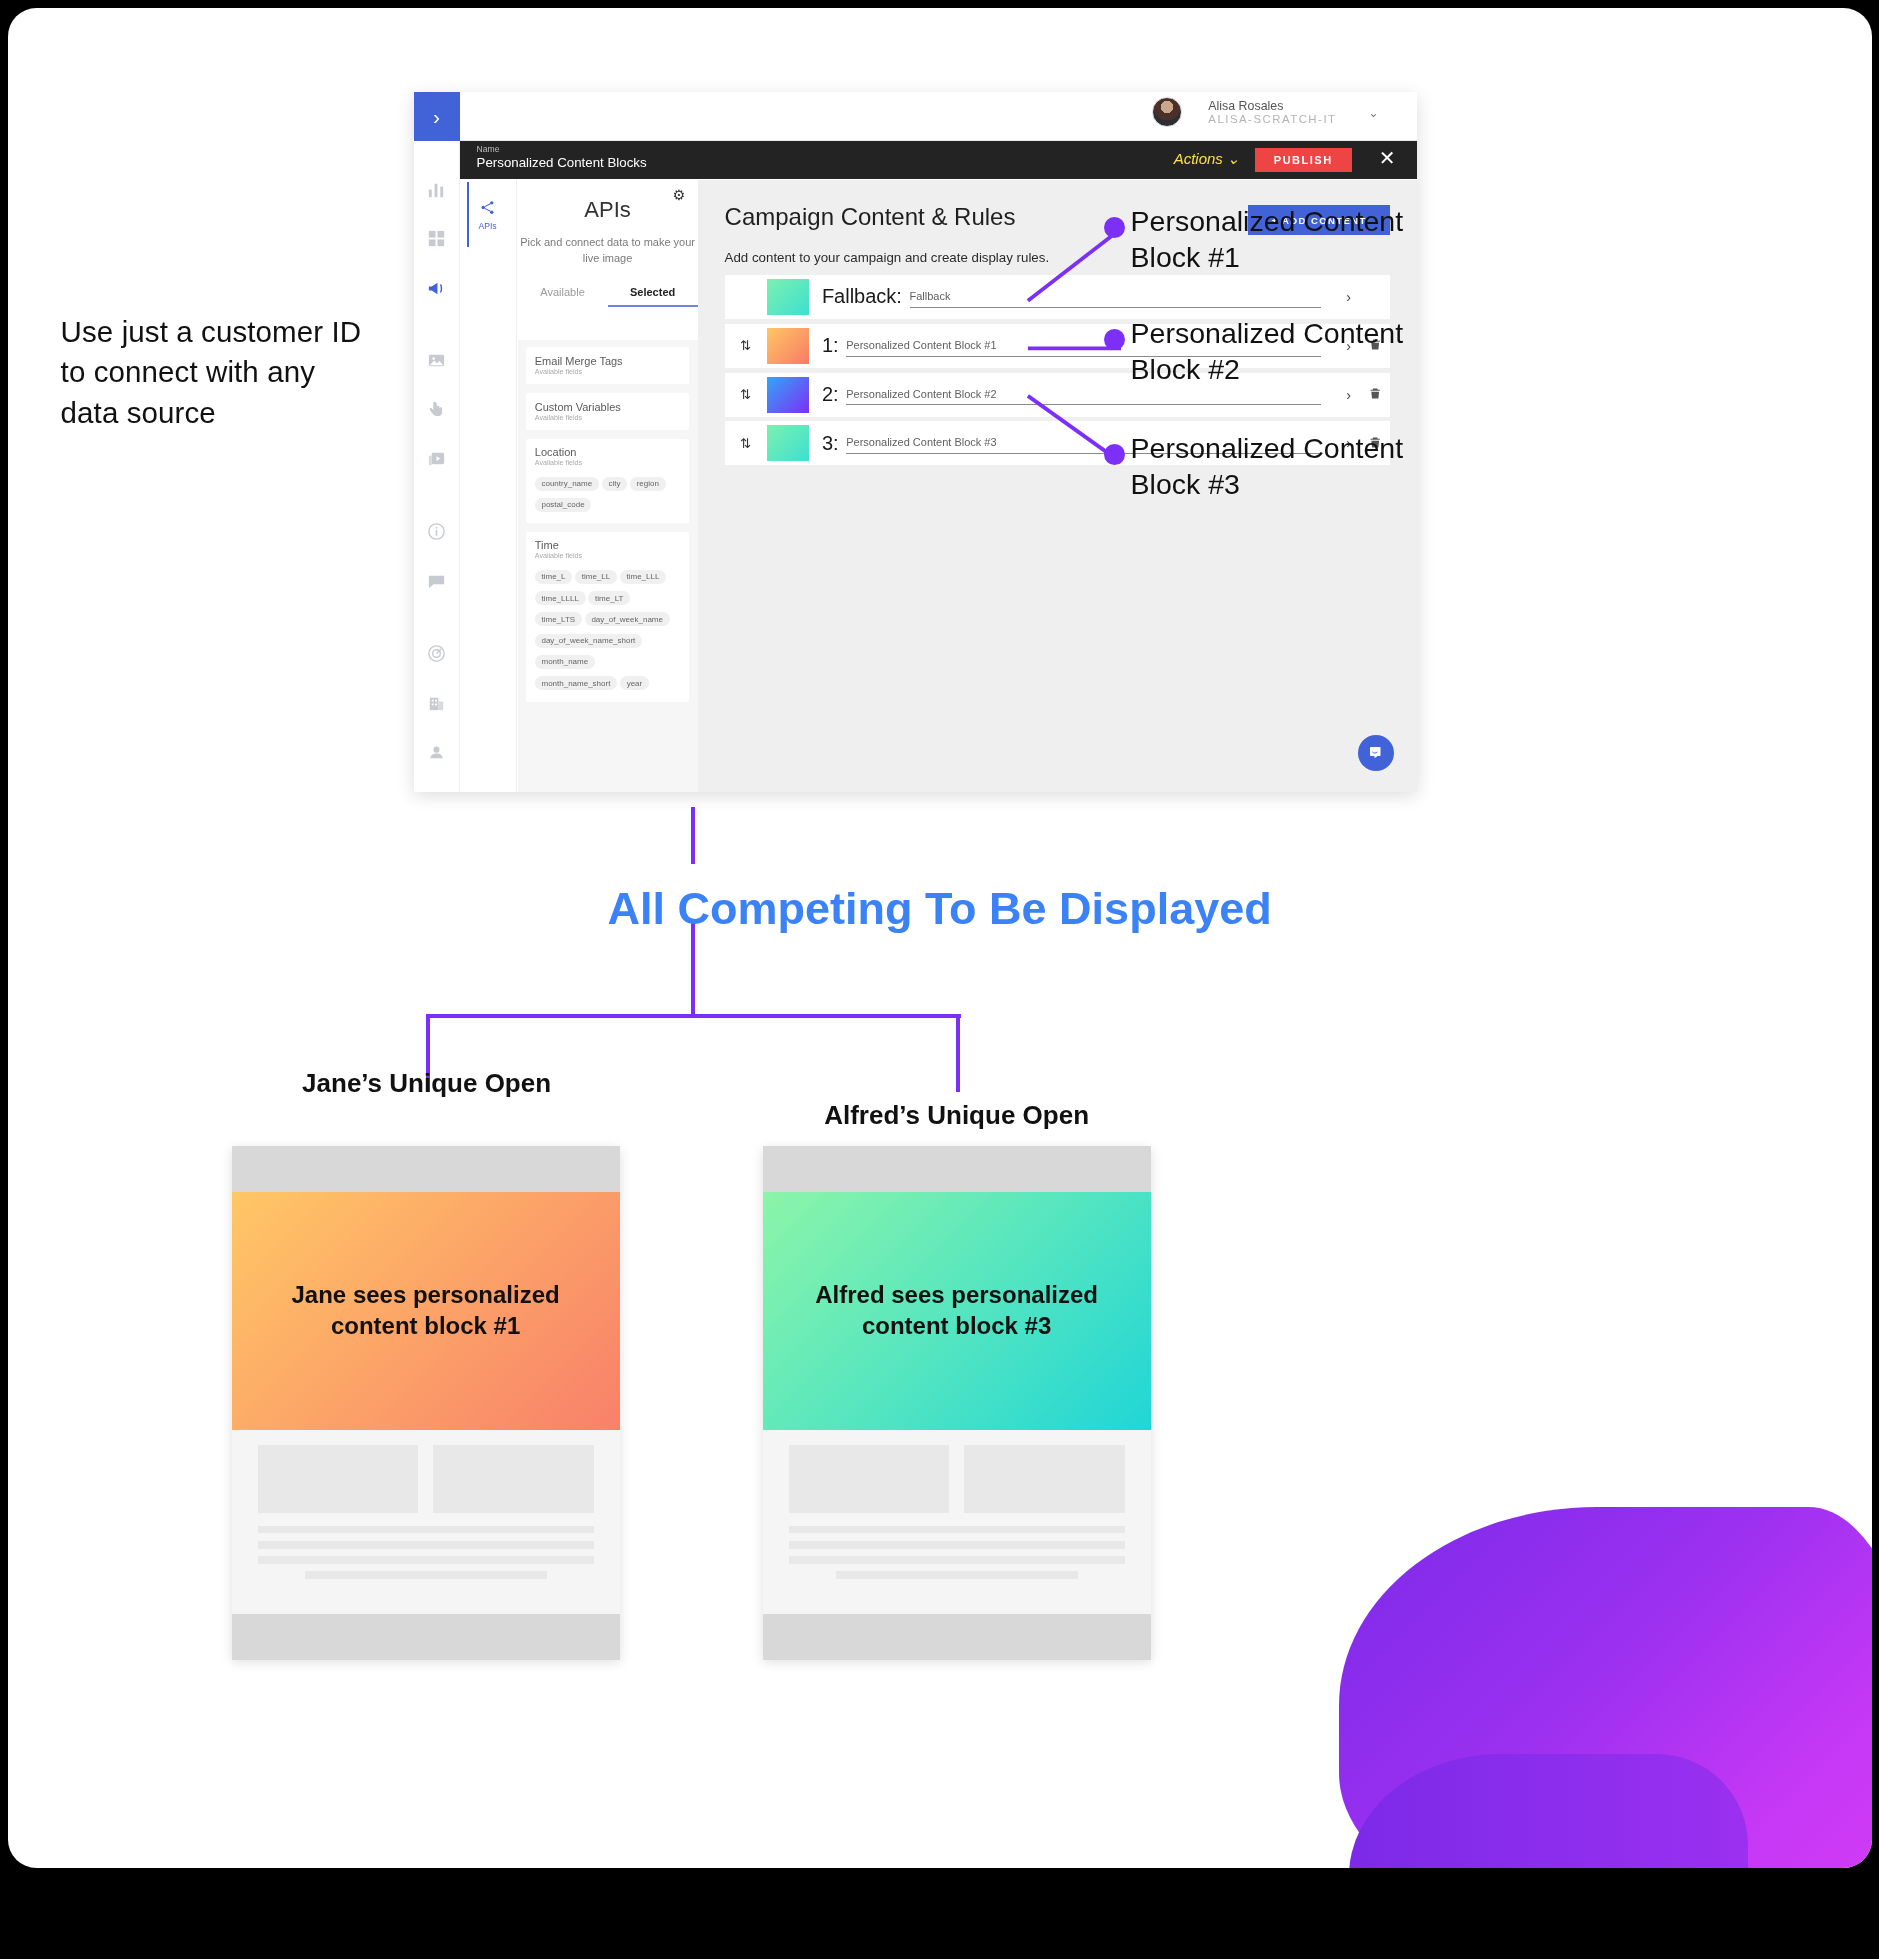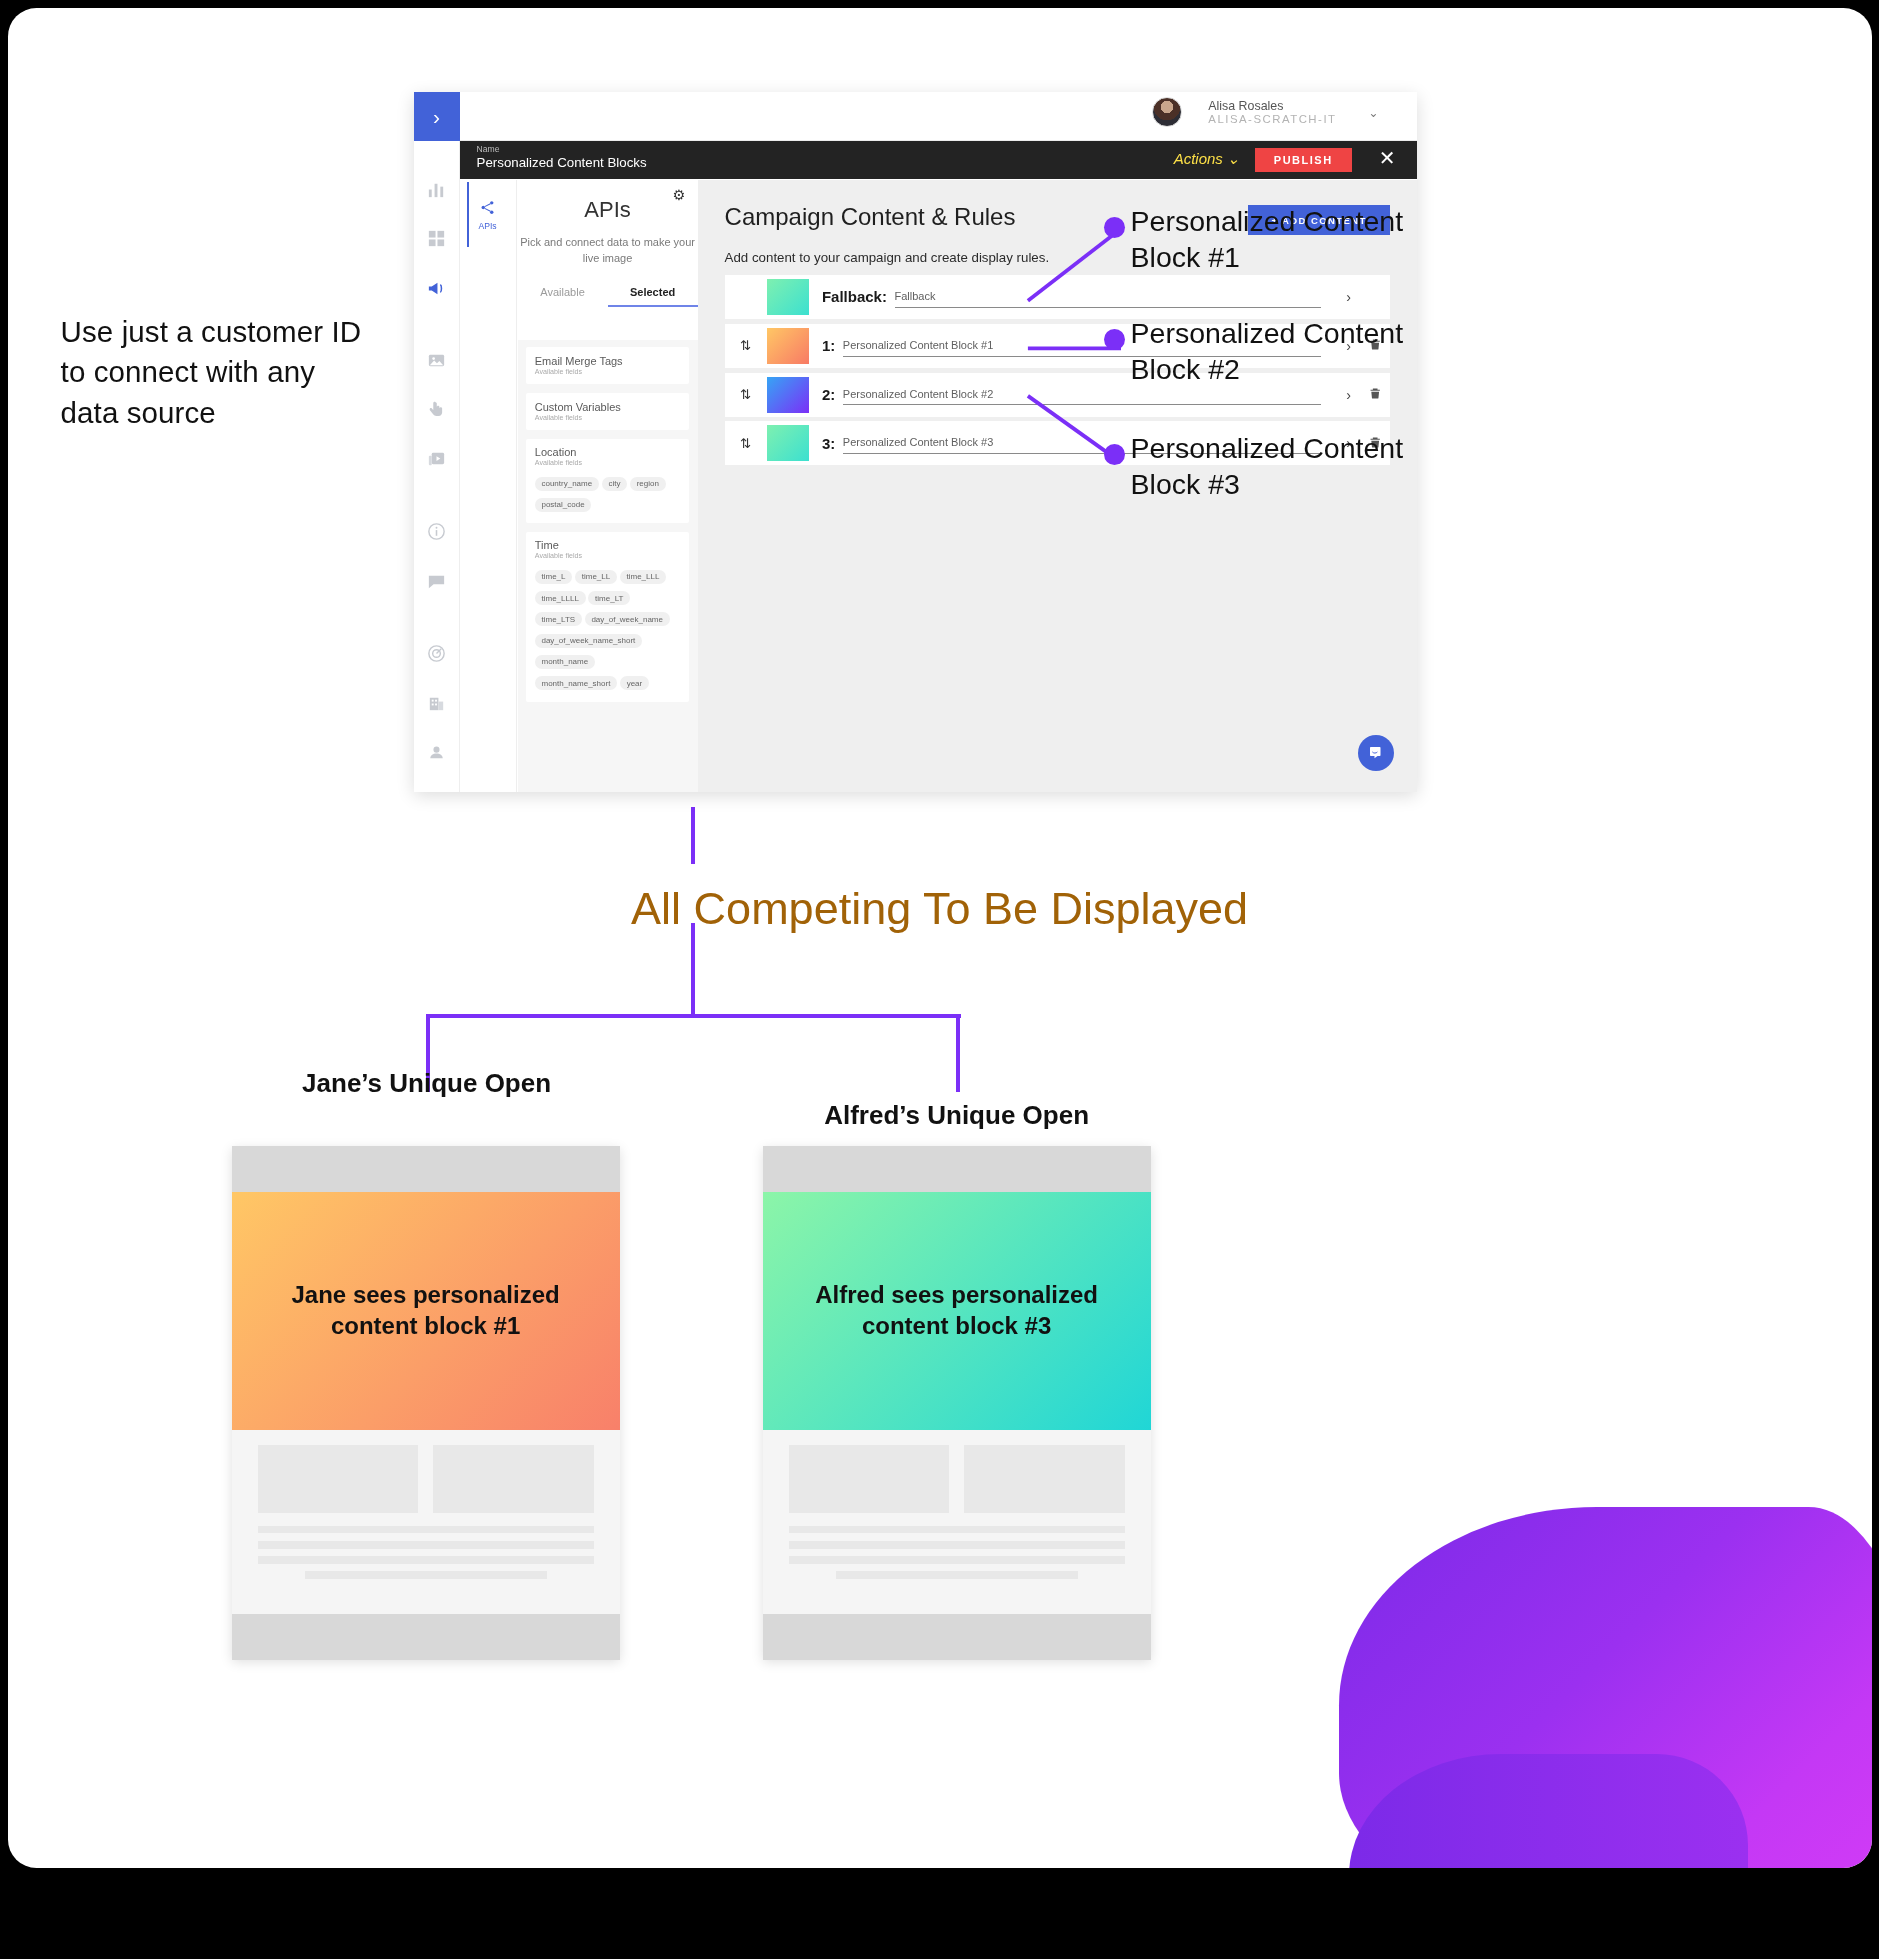--- a/index.html
+++ b/index.html
@@ -156,21 +156,21 @@
     font-family: "Liberation Sans", sans-serif;
   }
   .main-sub { font-size: 13.3px; color: #2b2b2b; margin-top: 15px; margin-bottom: 9.5px; }
 
   .crow {
     position: relative; background: #fff; height: 44px;
     margin-bottom: 4.8px; display: flex; align-items: center;
   }
   .crow .sortico { width: 42px; text-align: center; font-size: 13.3px; color: #333; }
   .crow .swatch { width: 42px; height: 36px; flex: none; }
-  .crow .lbl { font-size: 15px; font-weight: 700; color: #1a1a1a; margin-left: 13.3px; }
+  .crow .lbl { font-size: 20px; font-weight: 400; color: #1a1a1a; margin-left: 13.3px; }
   .crow .inputwrap { flex: 1; margin: 0 15px 0 7.6px; position: relative; }
   .crow .inputwrap input {
     width: 100%; border: none; border-bottom: 1.1px solid #8a8a8a;
     background: transparent; font-size: 11px; color: #606060;
     padding: 3.8px 0 4.8px; outline: none;
     font-family: "Liberation Sans", sans-serif;
   }
   .crow .chev { font-size: 14.3px; color: #444; width: 25px; text-align: center; }
   .crow .trash { width: 28.5px; text-align: center; font-size: 12.4px; color: #555; }
 
@@ -181,21 +181,21 @@
   }
 
   
   .ann { position: absolute; z-index: 8; }
   .ann-dot { width: 21px; height: 21px; border-radius: 50%; background: #7b2ff7; position: absolute; }
   .ann-text { position: absolute; font-size: 28.5px; line-height: 1.26; color: #111; width: 285px; }
 
   
   #mid-heading {
     position: absolute; left: 0; right: 0; top: 875px;
-    text-align: center; font-size: 45px; color: #a16207; font-weight: 400;
+    text-align: center; font-size: 45px; color: #3b82f6; font-weight: 700;
     z-index: 5;
   }
   .pline { position: absolute; background: #7b2ff7; z-index: 4; }
 
   
   .mock-title {
     position: absolute; font-size: 26px; font-weight: 700; color: #111;
     text-align: center; width: 438px; z-index: 5;
   }
   .mock {

